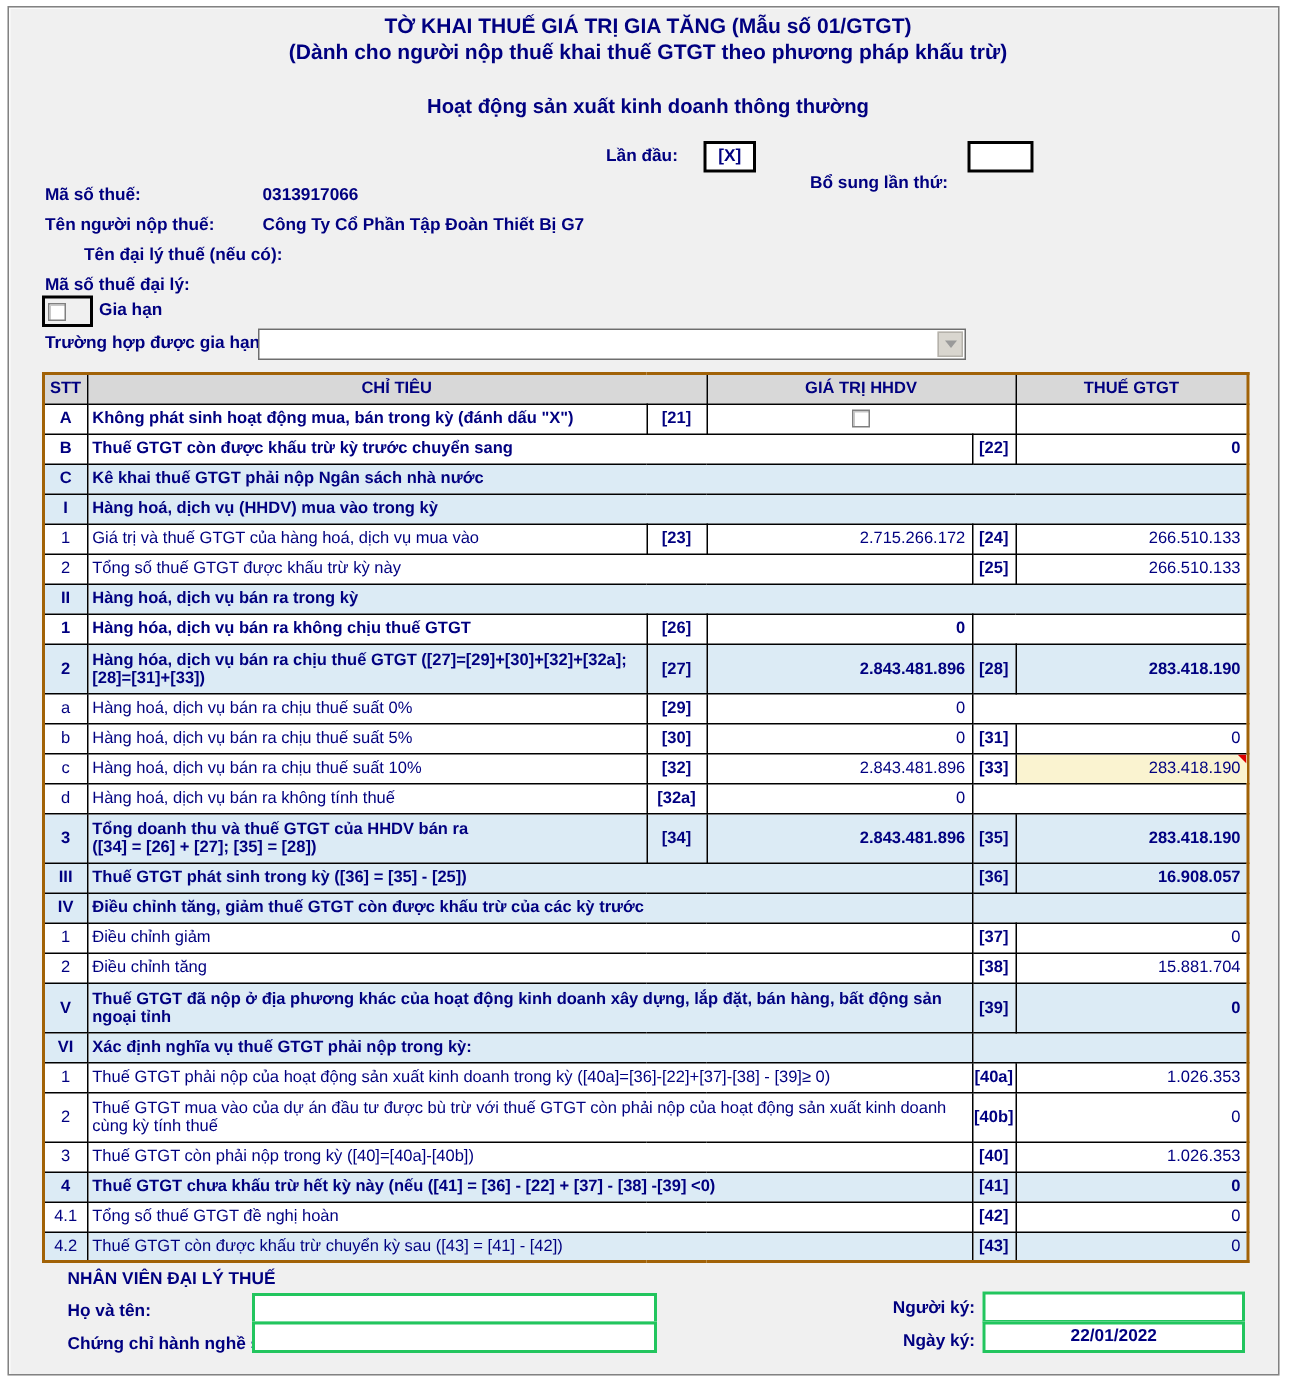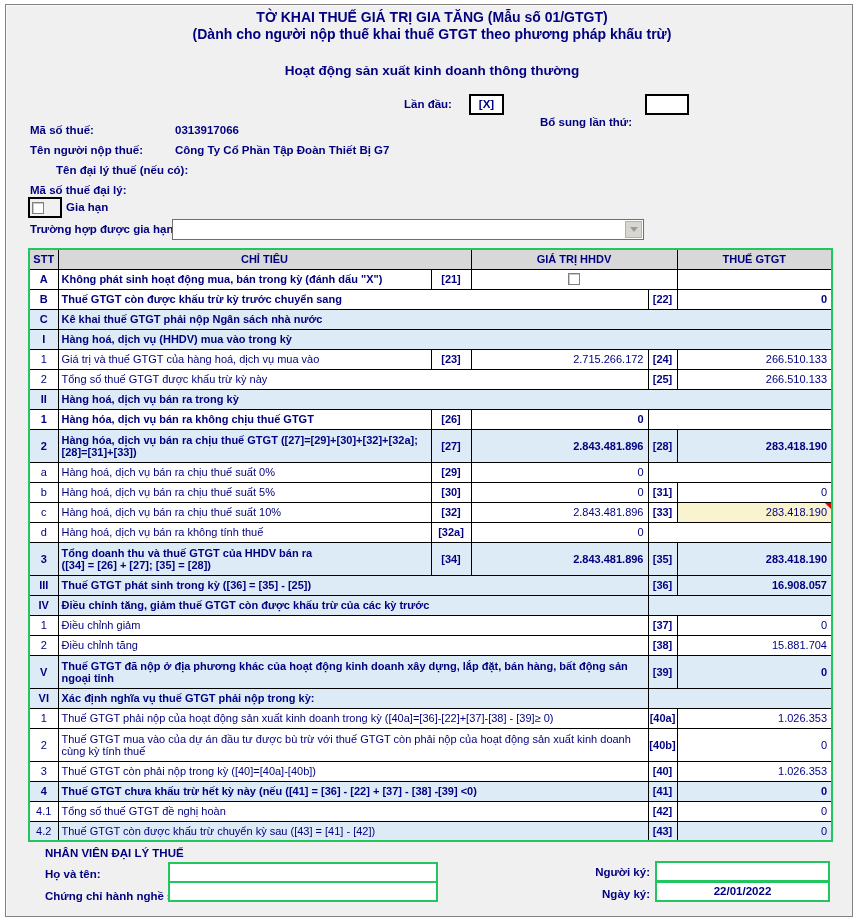--- a/index.html
+++ b/index.html
@@ -30,21 +30,21 @@
       background:var(--pagebg); border:2px solid #000; display:flex; align-items:center; padding-left:2px;}
   .combo{position:absolute; left:172px; top:219px; width:472px; height:21px;
       background:#fff; border:1px solid #6e6e6e;}
   .combo-btn{position:absolute; right:1px; top:1px; width:17px; height:17px;
       background:#d9d6cf; border:1px solid #b5b2ab;
       display:flex; align-items:center; justify-content:center;}
   .combo-arrow{width:0; height:0; border-left:4px solid transparent;
       border-right:4px solid transparent; border-top:5px solid #9a9a9a;}
   
   table{position:absolute; left:28px; top:248px; width:803px; border-collapse:collapse;
-        border:2px solid #22c55e; table-layout:fixed; background:#fff;}
+        border:2px solid #a16207; table-layout:fixed; background:#fff;}
   td,th{border:1px solid #000; font-size:11px; color:var(--navy); vertical-align:middle;
         overflow:hidden; padding:1px 3px;}
   th{background:var(--hdrgray); font-weight:bold; text-align:center; height:20px;}
   tr{height:20px;}
   tr.tall{height:33px;}
   tr.blue td{background:var(--blue);}
   tr.b td{font-weight:bold;}
   td.stt{text-align:center; padding:1px 1px;}
   td.code{text-align:center; padding:1px 0; font-weight:bold;}
   td.val{text-align:right; padding-right:4px;}

